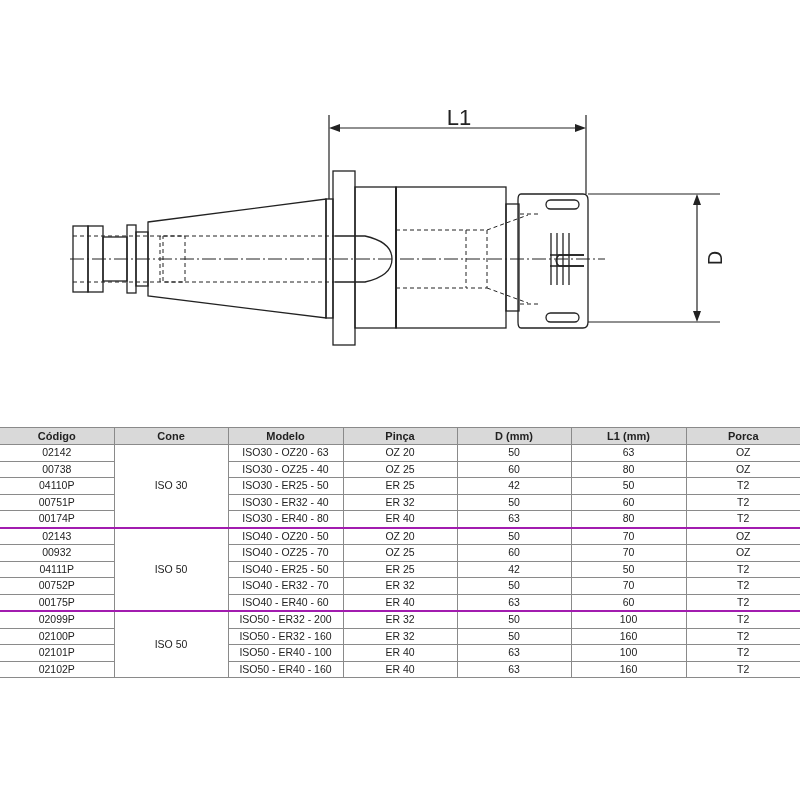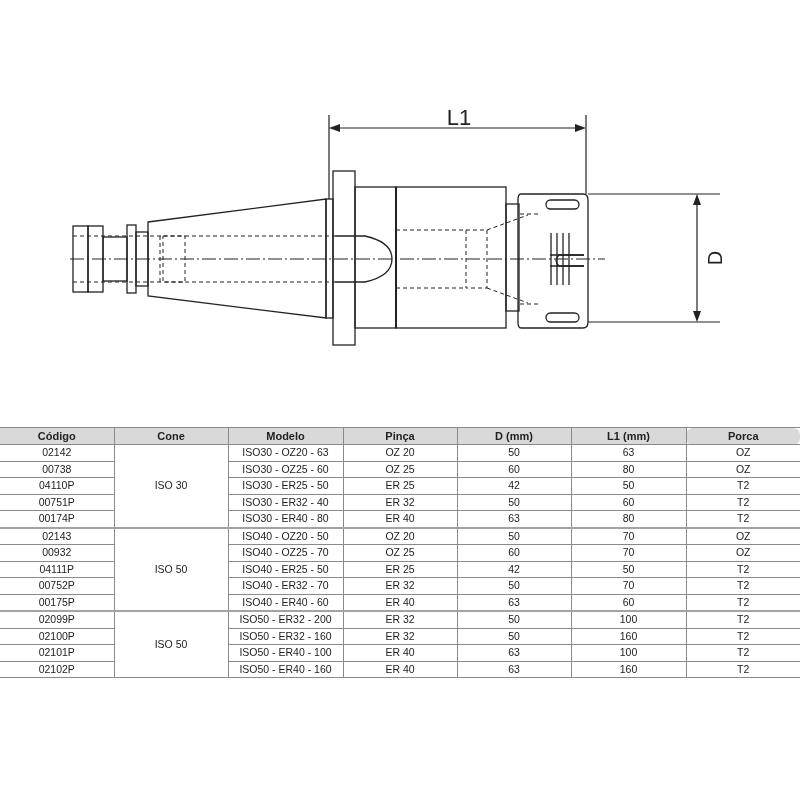--- a/index.html
+++ b/index.html
@@ -1,23 +1,23 @@
 <!DOCTYPE html>
 <html><head>
 <meta charset="utf-8">
 <style>
   html, body { margin:0; padding:0; background:#ffffff; }
   body { width:800px; height:800px; position:relative; overflow:hidden; font-family:"Liberation Sans", sans-serif; }
   #drawing { position:absolute; left:0; top:0; width:800px; height:400px; }
   #spec-table { position:absolute; left:0; top:427px; width:800px; border-collapse:collapse; table-layout:fixed; font-family:"Liberation Sans", sans-serif; font-size:10.5px; color:#222; }
   #spec-table th, #spec-table td { border:1.5px solid #8a8a8a; text-align:center; height:15.5px; padding:0; line-height:15px; }
   #spec-table th { background:#d9d9d9; font-weight:bold; font-size:11px; height:16px; }
-  #spec-table tr.group-start td { border-top:2px solid #a3a3a3; }
+  #spec-table tr.group-start td { border-top:2px solid #a21caf; }
   #spec-table td:first-child, #spec-table th:first-child { border-left:none; }
-  #spec-table td:last-child, #spec-table th:last-child { border-right:none;border-radius:7px; }
+  #spec-table td:last-child, #spec-table th:last-child { border-right:none; }
 </style>
 </head>
 <body>
 
 <svg id="drawing" viewBox="0 0 800 400" xmlns="http://www.w3.org/2000/svg">
   <g fill="none" stroke="#222" stroke-width="1.3">
 
     <rect x="73" y="226" width="15" height="66"></rect>
     <rect x="88" y="226" width="15" height="66"></rect>
     <rect x="103" y="237" width="24" height="44"></rect>
@@ -111,21 +111,21 @@
         <td>02142</td>
         <td rowspan="5">ISO 30</td>
         <td>ISO30 - OZ20 - 63</td>
         <td>OZ 20</td>
         <td>50</td>
         <td>63</td>
         <td>OZ</td>
       </tr>
       <tr>
         <td>00738</td>
-        <td>ISO30 - OZ25 - 60</td>
+        <td>ISO30 - OZ25 - 40</td>
         <td>OZ 25</td>
         <td>60</td>
         <td>80</td>
         <td>OZ</td>
       </tr>
       <tr>
         <td>04110P</td>
         <td>ISO30 - ER25 - 50</td>
         <td>ER 25</td>
         <td>42</td>

